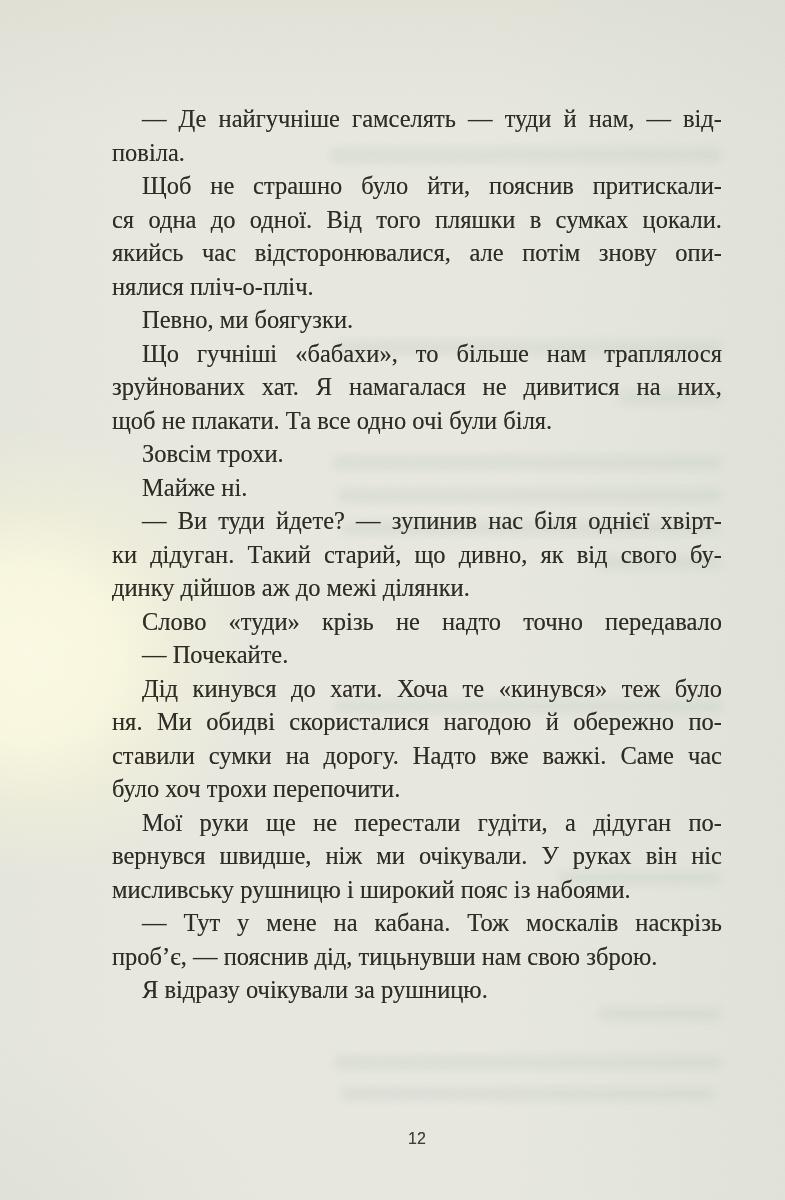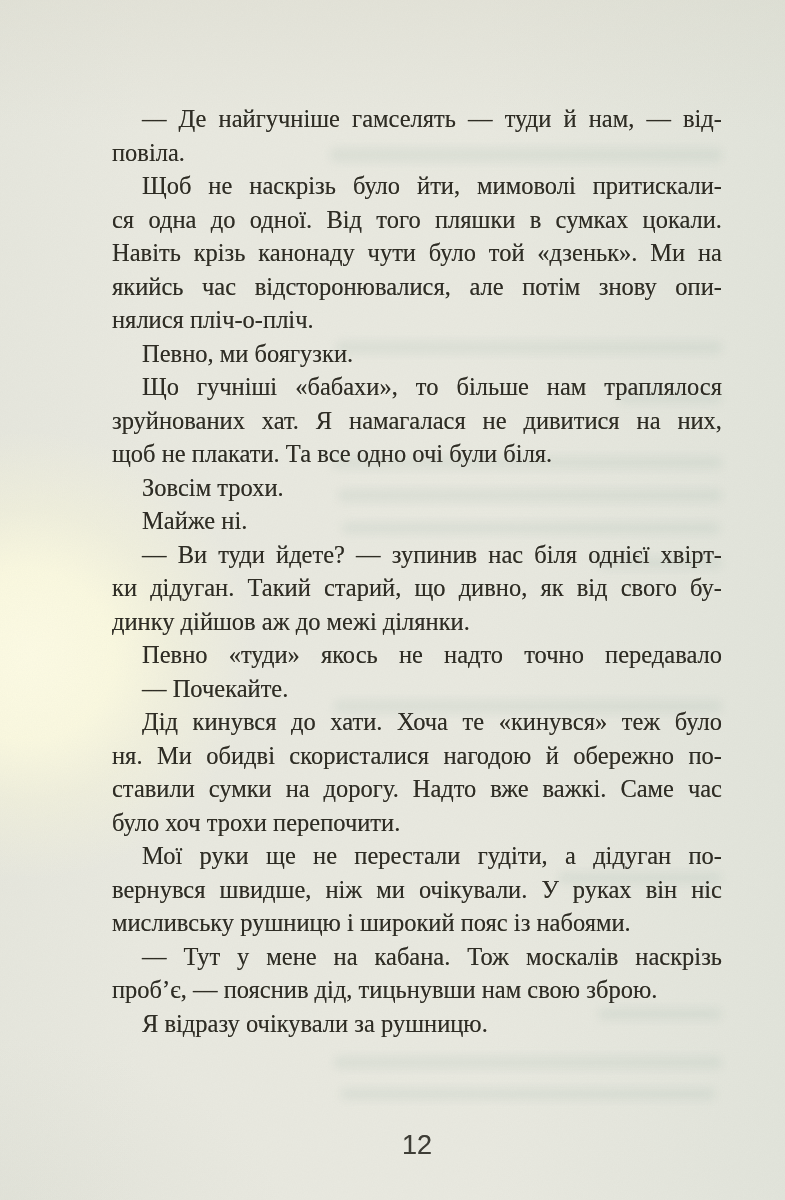--- a/index.html
+++ b/index.html
@@ -59,21 +59,21 @@
   .line.first { text-indent: 30px; }
   .line.last  { text-align-last: left; }
 
   .page-number {
     position: absolute;
     left: 112px;
     top: 1130px;
     width: 610px;
     text-align: center;
     font-family: "Liberation Sans", "DejaVu Sans", sans-serif;
-    font-size: 27px;
+    font-size: 16px;
     color: #3b3a33;
     text-shadow: 0 0 0.5px rgba(59,58,51,0.5);
   }
 
   .grain {
     position: absolute;
     left: 0; top: 0;
     width: 785px; height: 1200px;
     opacity: 0.06;
     pointer-events: none;
@@ -98,23 +98,22 @@
     <div class="smudge" style="left:334px; top:1056px; width:388px; height:13px;"></div>
     <div class="smudge" style="left:340px; top:1088px; width:376px; height:12px;"></div>
   </div>
 
   <div class="text-block">
       <div class="para">
         <div class="line first">— Де найгучніше гамселять — туди й нам, — від-</div>
         <div class="line last">повіла.</div>
       </div>
       <div class="para">
-        <div class="line first">Щоб не наскрізь було йти, мимоволі притискали-</div>
+        <div class="line first">Щоб не страшно було йти, пояснив притискали-</div>
         <div class="line">ся одна до одної. Від того пляшки в сумках цокали.</div>
-        <div class="line">Навіть крізь канонаду чути було той «дзеньк». Ми на</div>
         <div class="line">якийсь час відсторонювалися, але потім знову опи-</div>
         <div class="line last">нялися пліч-о-пліч.</div>
       </div>
       <div class="para">
         <div class="line first last">Певно, ми боягузки.</div>
       </div>
       <div class="para">
         <div class="line first">Що гучніші «бабахи», то більше нам траплялося</div>
         <div class="line">зруйнованих хат. Я намагалася не дивитися на них,</div>
         <div class="line last">щоб не плакати. Та все одно очі були біля.</div>
@@ -124,21 +123,21 @@
       </div>
       <div class="para">
         <div class="line first last">Майже ні.</div>
       </div>
       <div class="para">
         <div class="line first">— Ви туди йдете? — зупинив нас біля однієї хвірт-</div>
         <div class="line">ки дідуган. Такий старий, що дивно, як від свого бу-</div>
         <div class="line last">динку дійшов аж до межі ділянки.</div>
       </div>
       <div class="para">
-        <div class="line first">Певно «туди» якось не надто точно передавало</div>
+        <div class="line first">Слово «туди» крізь не надто точно передавало</div>
       </div>
       <div class="para">
         <div class="line first last">— Почекайте.</div>
       </div>
       <div class="para">
         <div class="line first">Дід кинувся до хати. Хоча те «кинувся» теж було</div>
         <div class="line">ня. Ми обидві скористалися нагодою й обережно по-</div>
         <div class="line">ставили сумки на дорогу. Надто вже важкі. Саме час</div>
         <div class="line last">було хоч трохи перепочити.</div>
       </div>

